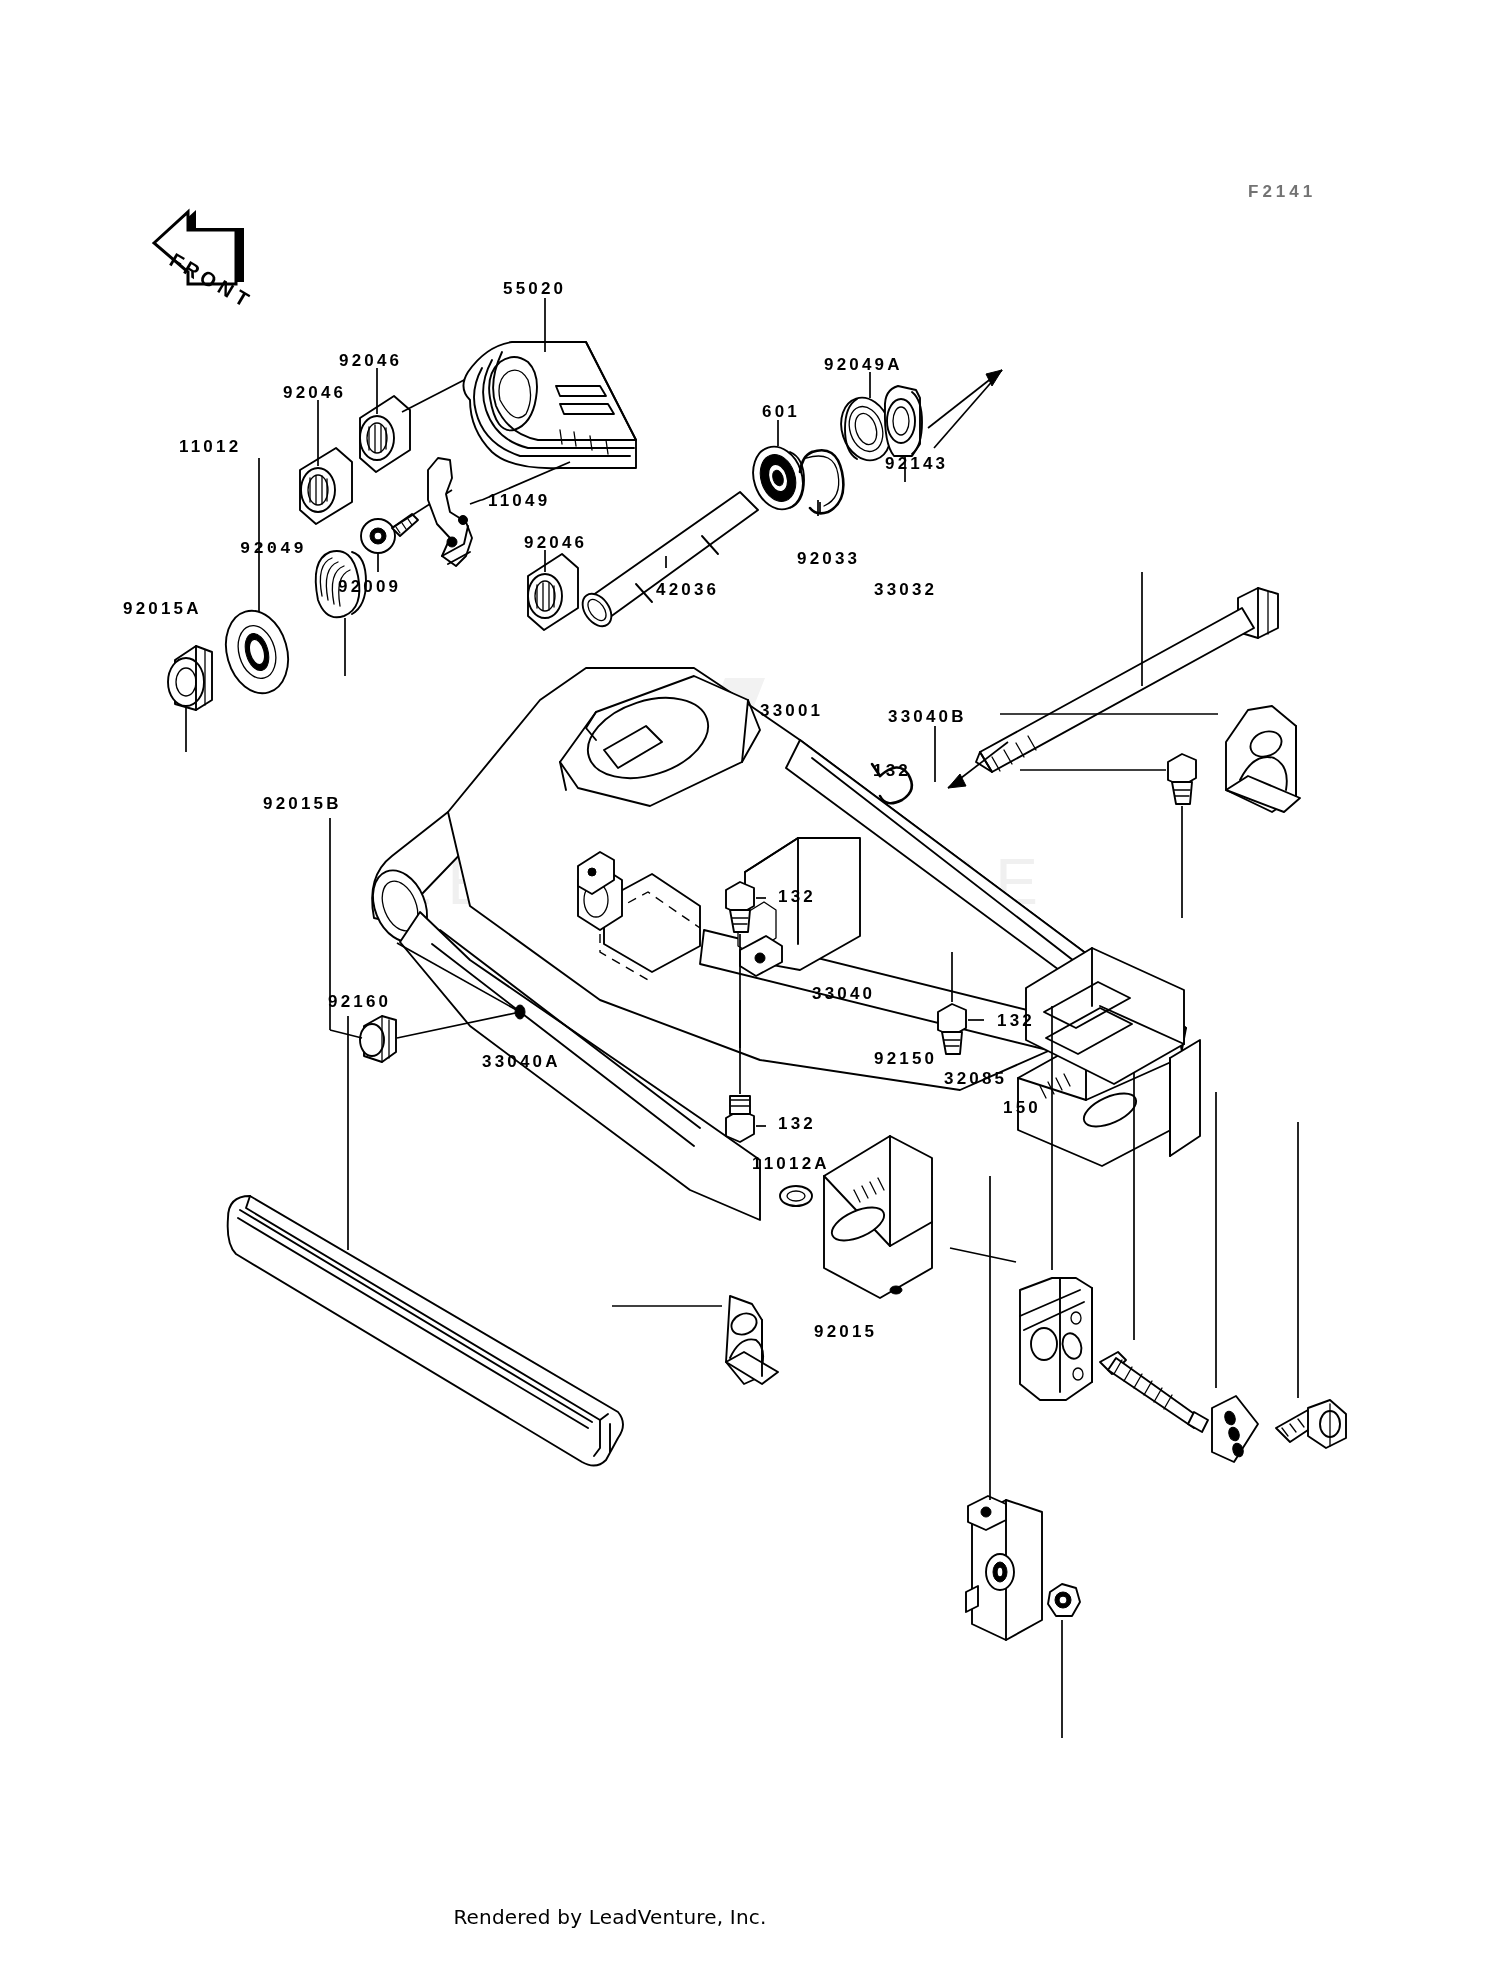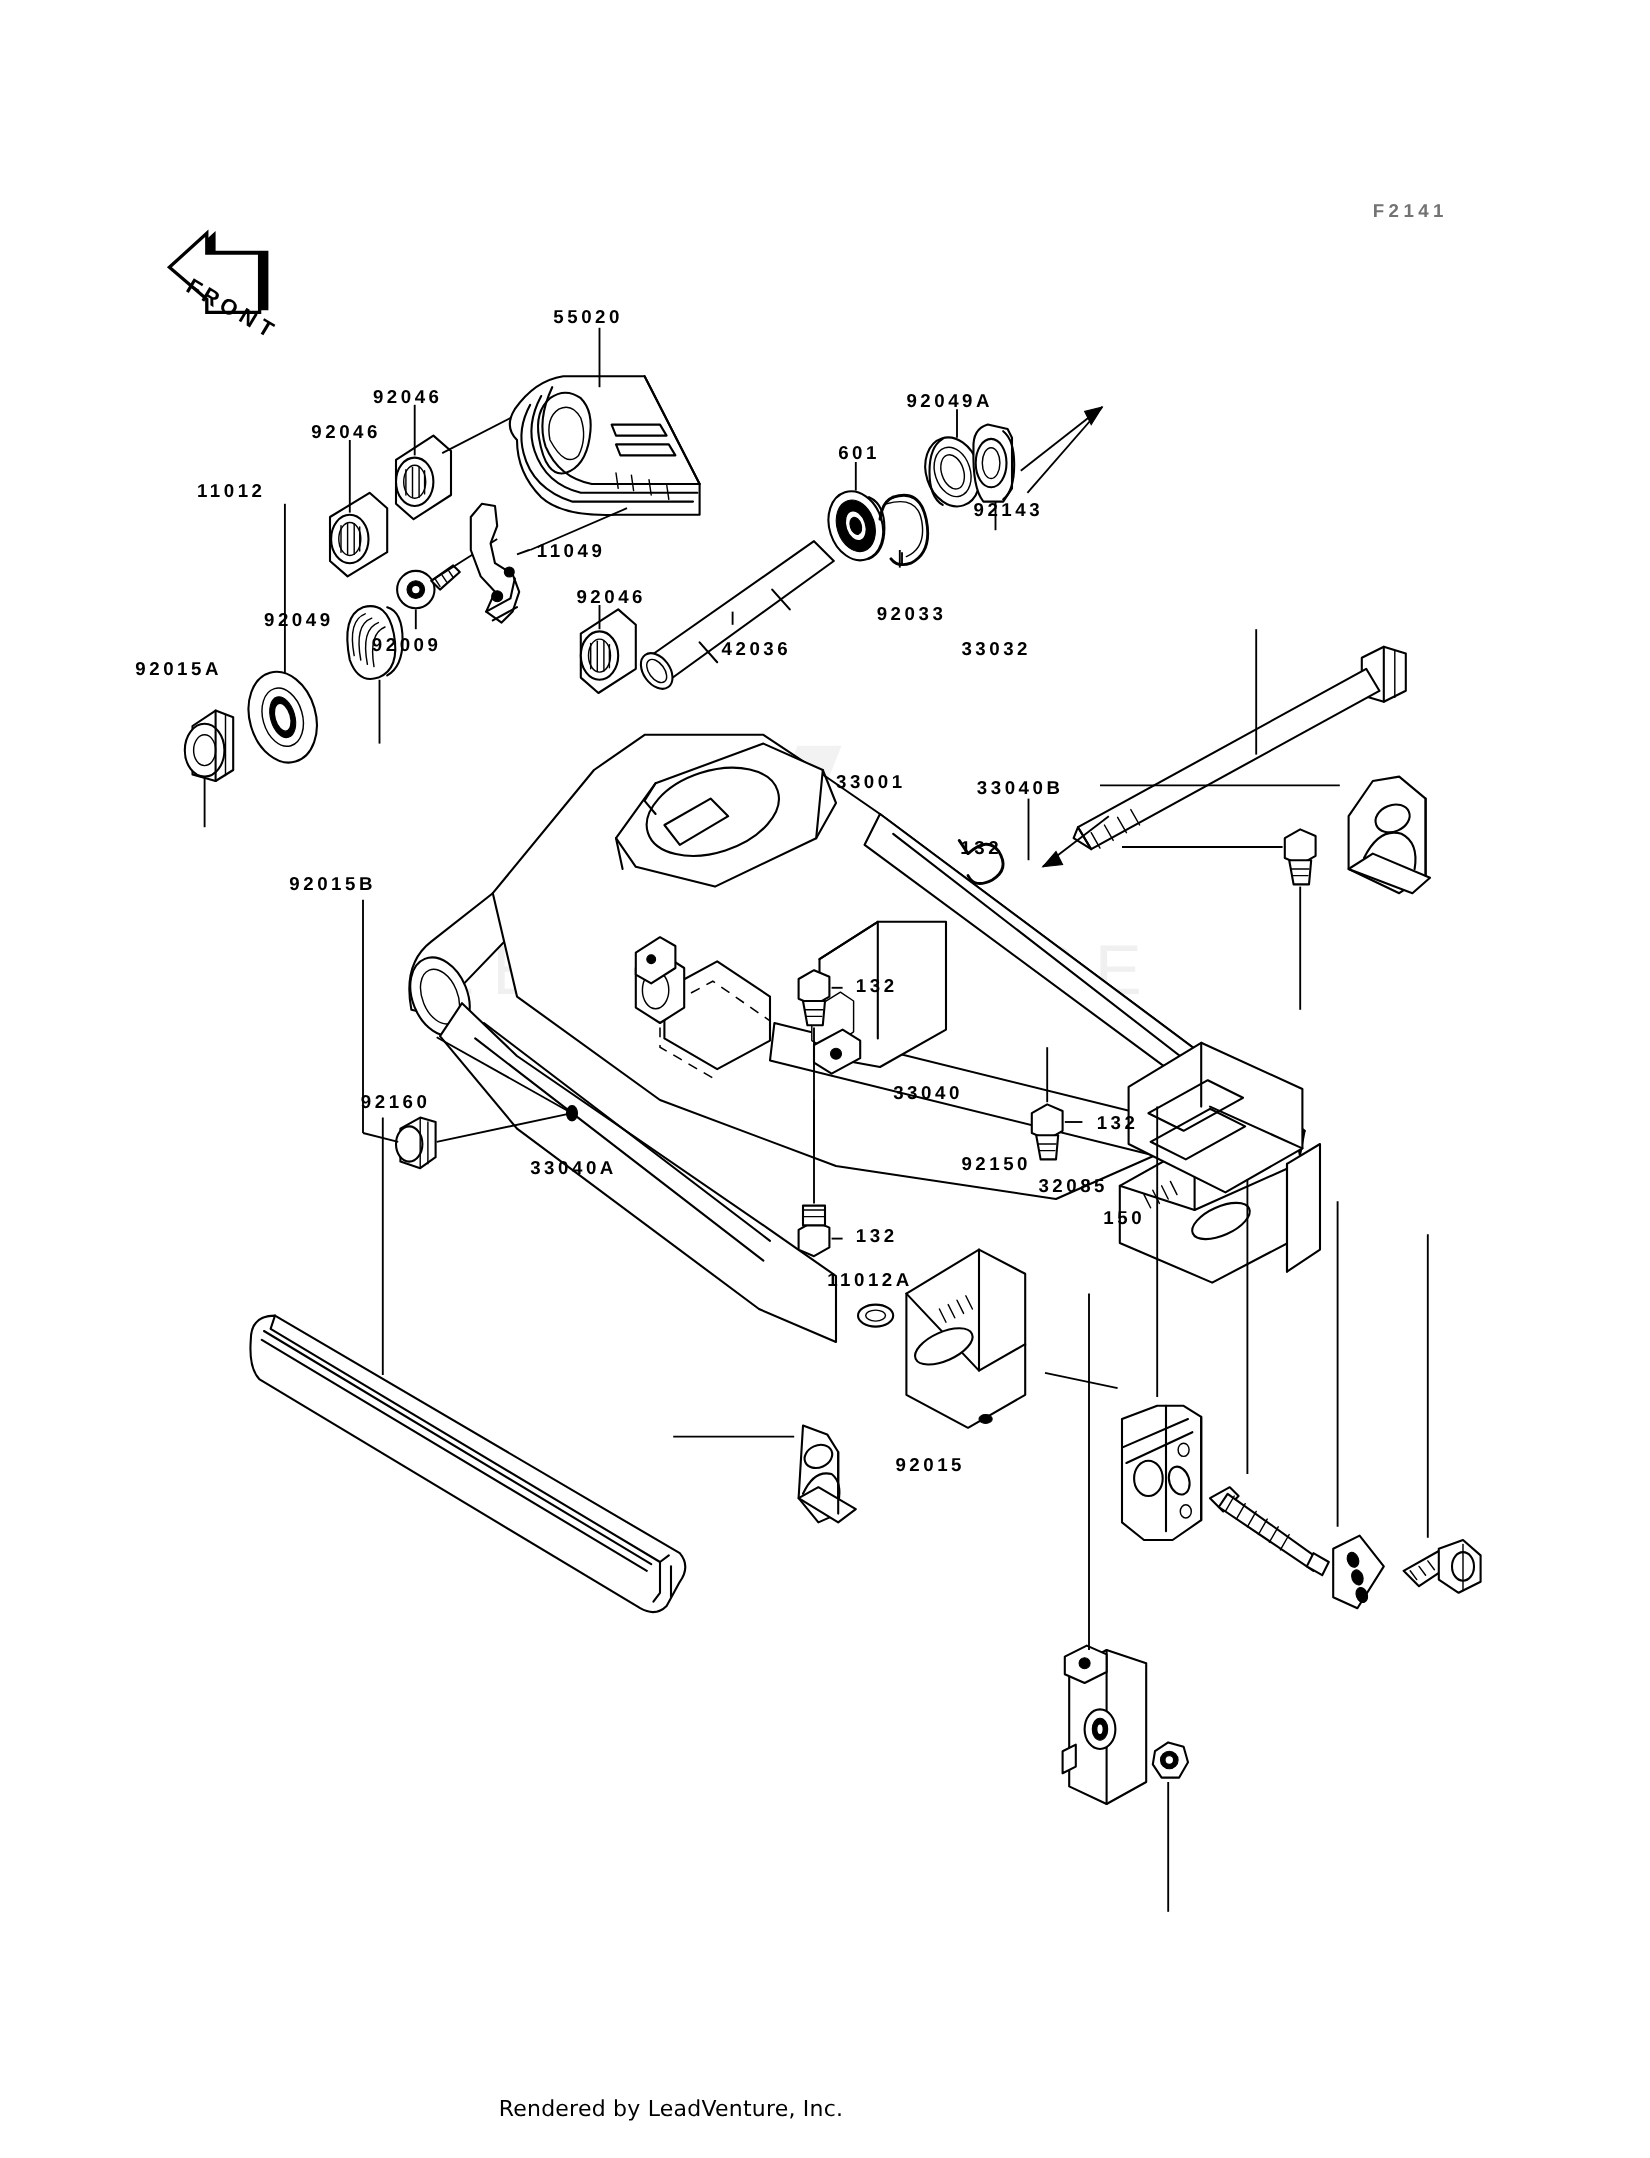--- a/index.html
+++ b/index.html
@@ -552,21 +552,21 @@
       <ellipse class="wfillT" cx="1063" cy="1600" rx="4" ry="4"></ellipse>
       <line class="leader" x1="1062" y1="1620" x2="1062" y2="1738"></line>
     </g>
 
   </svg>
 
   <div class="lbl" style="left:503px;  top:280px;">55020</div>
   <div class="lbl" style="left:339px;  top:352px;">92046</div>
   <div class="lbl" style="left:283px;  top:384px;">92046</div>
   <div class="lbl" style="left:179px;  top:438px;">11012</div>
-  <div class="lbl" style="left:240px;  top:555px;">92049</div>
+  <div class="lbl" style="left:240px;  top:540px;font-family:Liberation Mono, monospace;">92049</div>
   <div class="lbl" style="left:123px;  top:600px;">92015A</div>
   <div class="lbl" style="left:338px;  top:578px;">92009</div>
   <div class="lbl" style="left:488px;  top:492px;">11049</div>
   <div class="lbl" style="left:524px;  top:534px;">92046</div>
   <div class="lbl" style="left:656px;  top:581px;">42036</div>
   <div class="lbl" style="left:762px;  top:403px;">601</div>
   <div class="lbl" style="left:797px;  top:510px;margin-top:40px;">92033</div>
   <div class="lbl" style="left:814px;  top:356px;margin-left:10px;">92049A</div>
   <div class="lbl" style="left:885px;  top:455px;">92143</div>
   <div class="lbl" style="left:874px;  top:581px;">33032</div>

